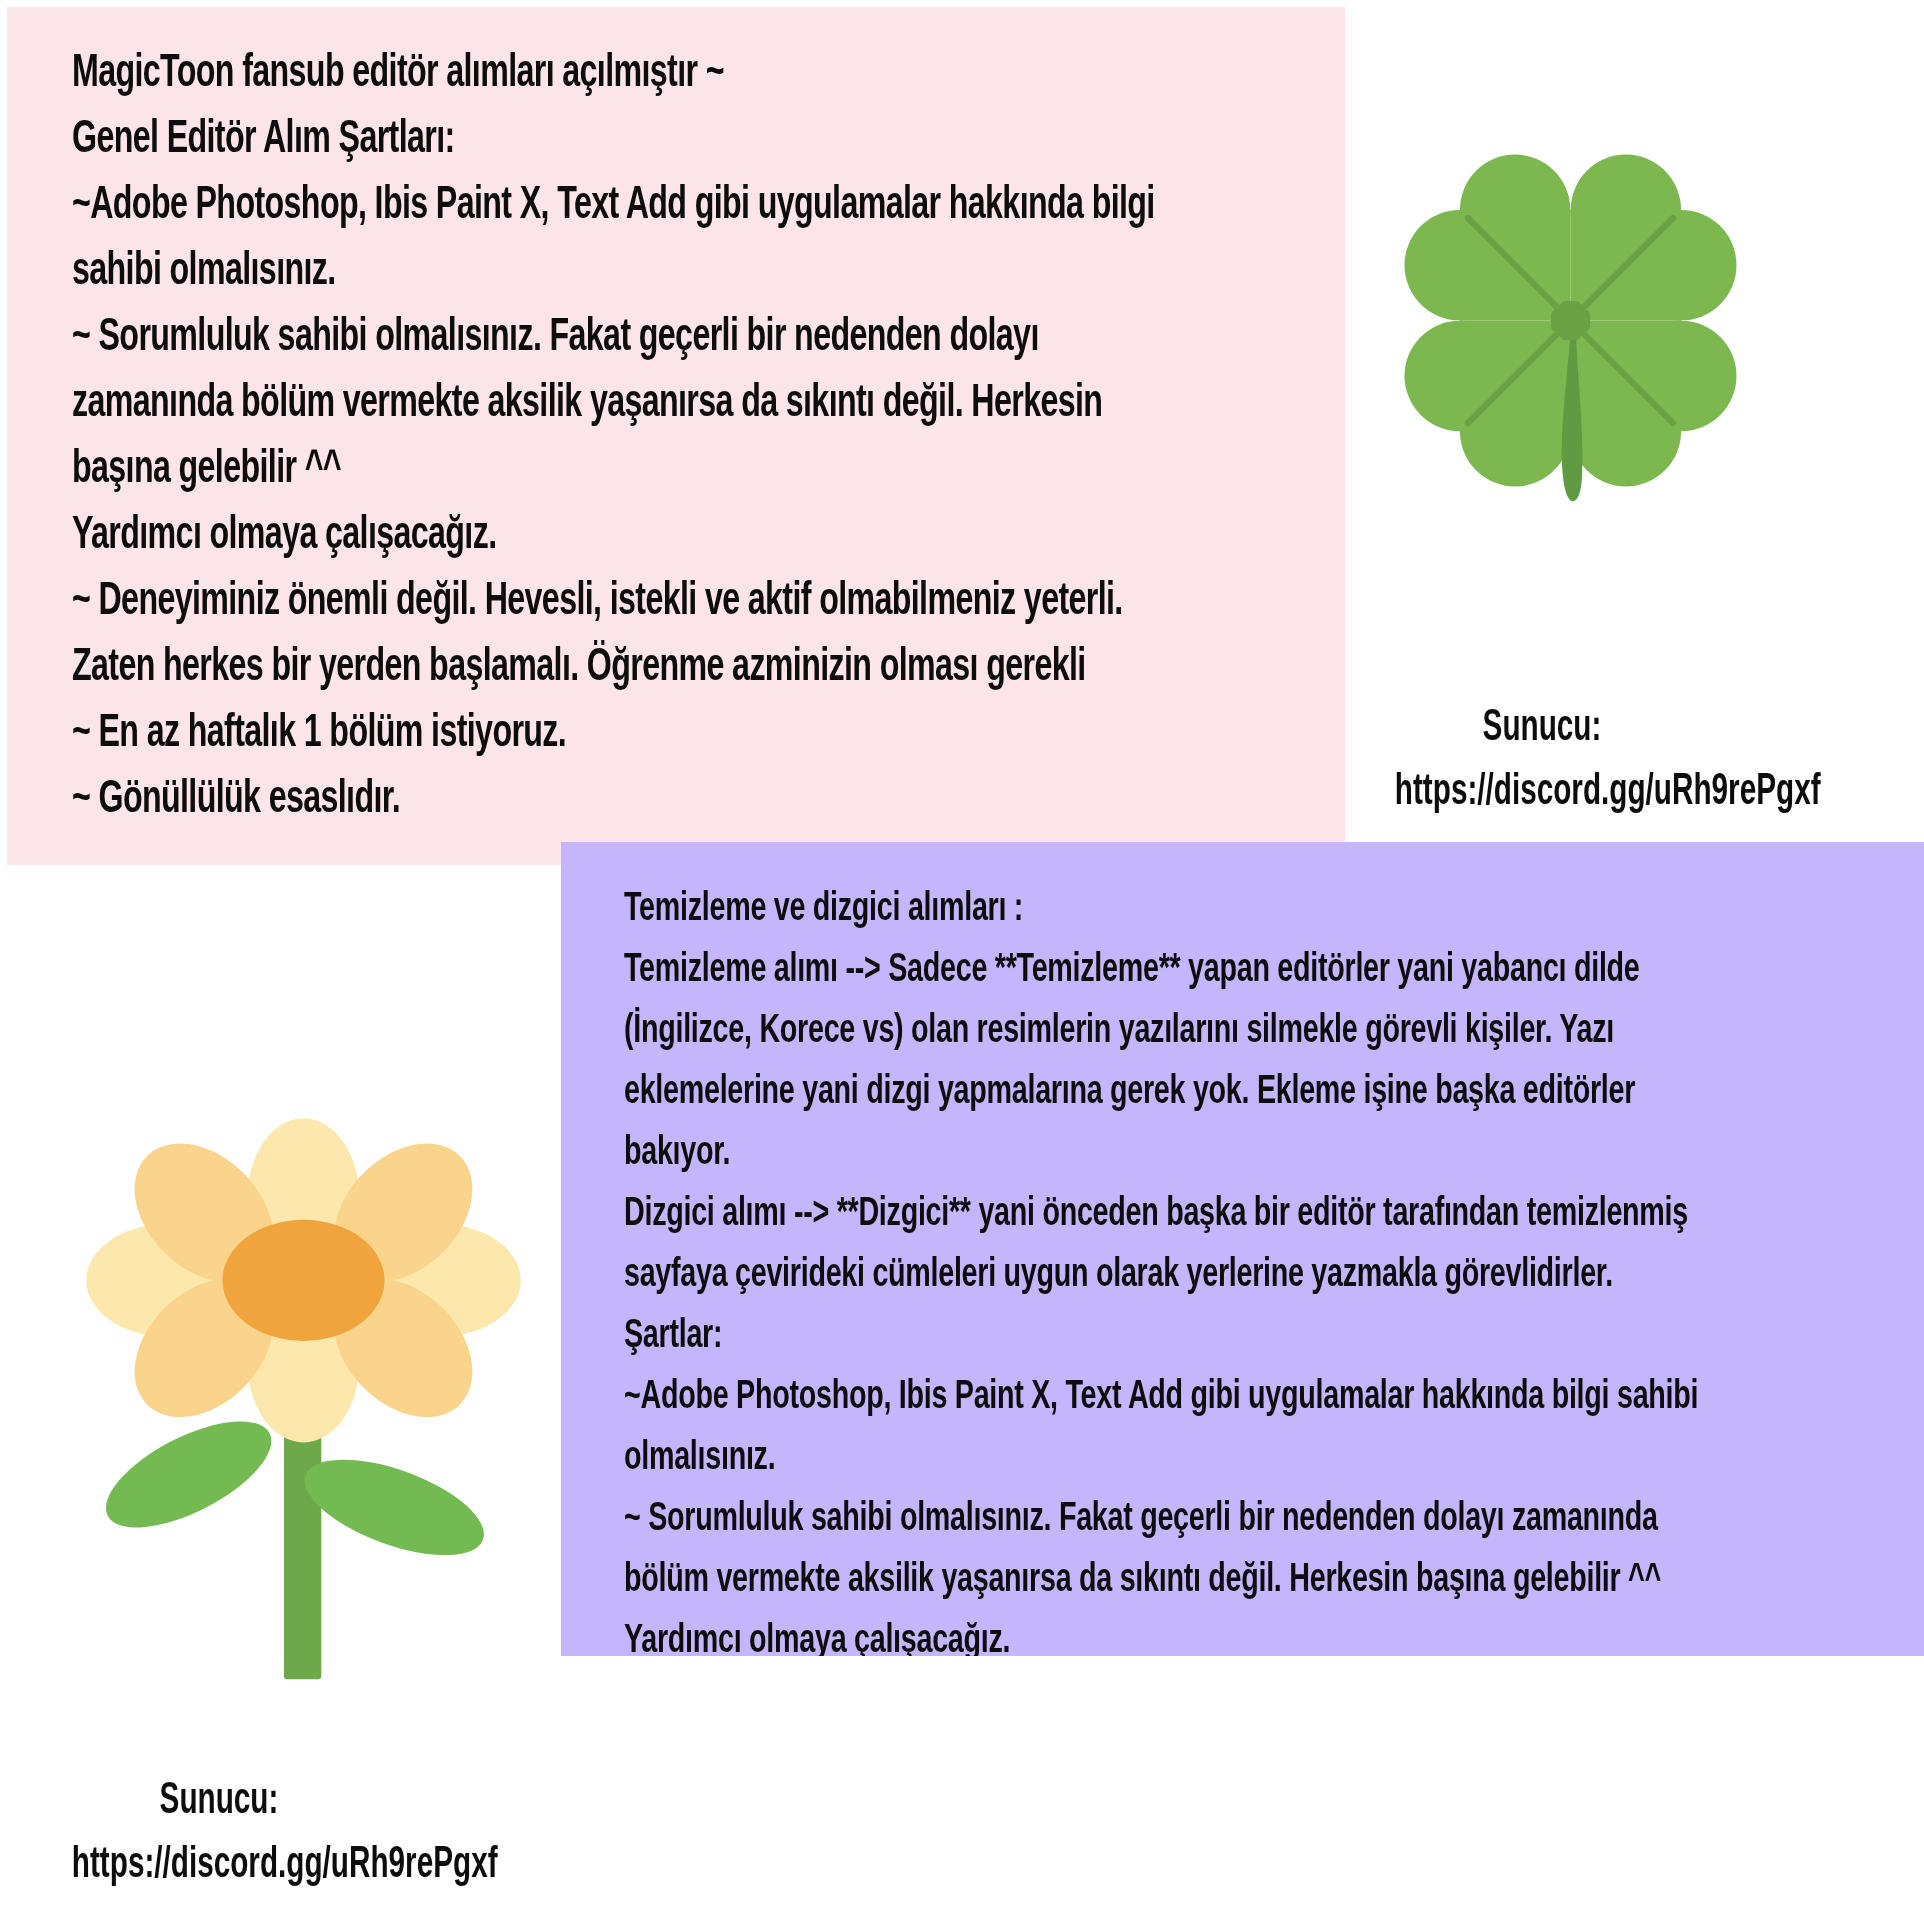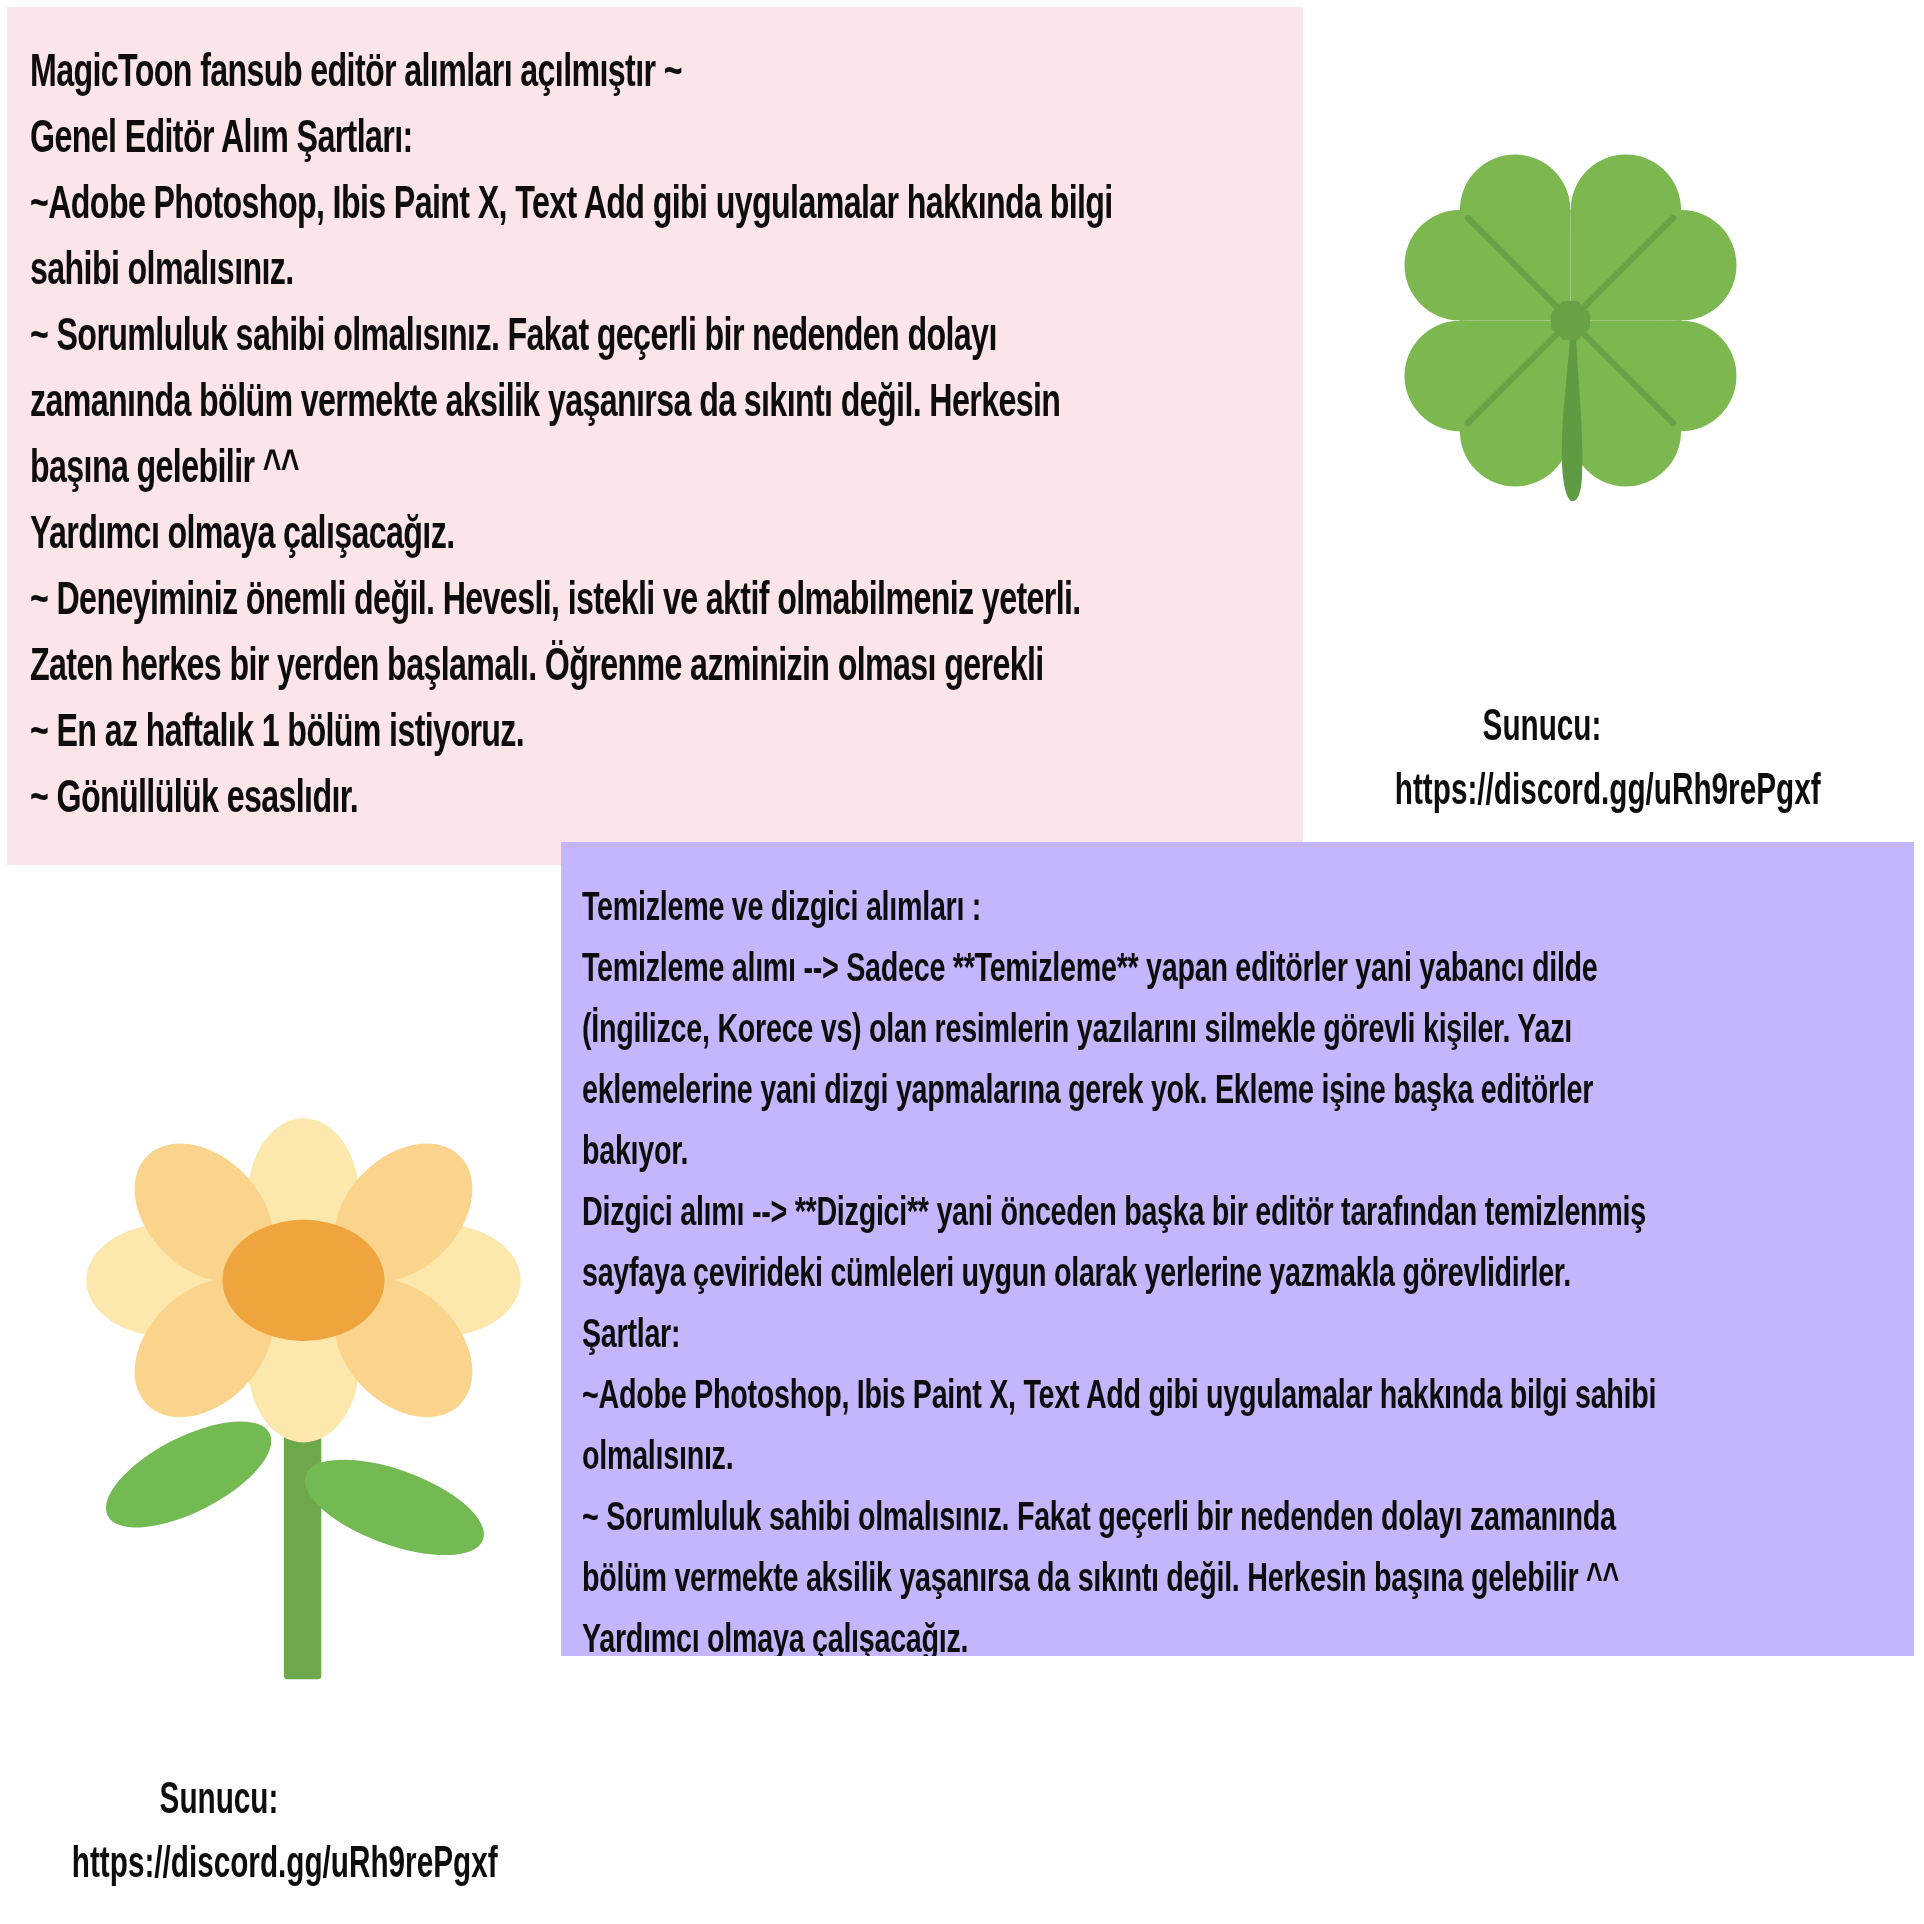--- a/index.html
+++ b/index.html
@@ -6,21 +6,21 @@
   html, body { margin: 0; padding: 0; background: #ffffff; }
   .canvas {
     position: relative;
     width: 1925px;
     height: 1925px;
     background: #ffffff;
     overflow: hidden;
     font-family: "Liberation Sans", "DejaVu Sans", sans-serif;
     color: #0d0d0d;
   }
-  .panel { position: absolute; overflow: hidden; }
+  .panel { position: absolute; overflow: hidden; padding-left: 42px; }
   .panel-pink {
     left: 7.1px; top: 7.1px;
     width: 1296px; height: 858px;
     background: #FCE5E9;
   }
   .panel-cyan {
     left: 561px; top: 842px;
     width: 1353px; height: 814px;
     background: #c4b5fd;
   }

